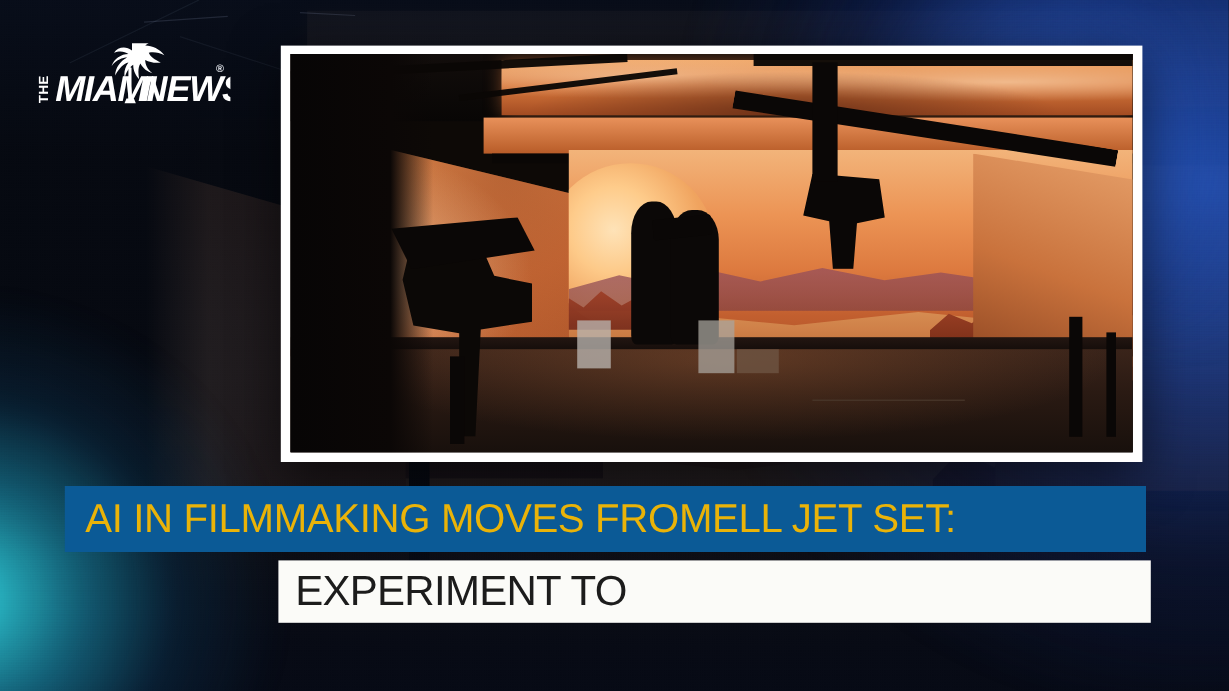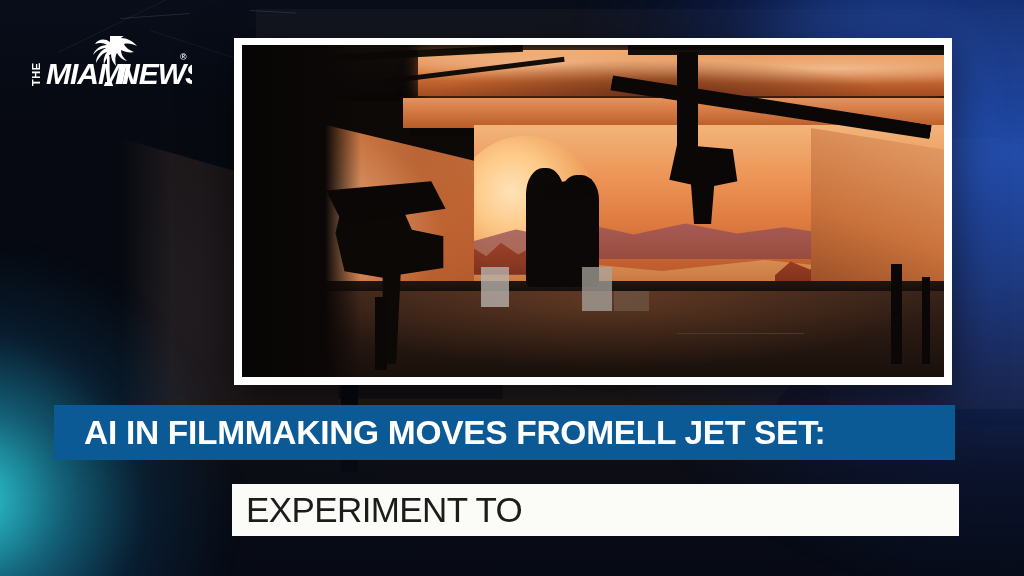--- a/index.html
+++ b/index.html
@@ -174,26 +174,26 @@
     position:absolute; background:#0b0806;
   }
 
   
   #title-line1 {
     position:absolute; left:54px; top:405px; width:901px; height:55px;
     background:#0b5a96; z-index:35;
     display:flex; align-items:center;
   }
   #title-line1 .t1 {
-    color:#ffffff; font-weight:700; font-size:33.5px; letter-spacing:-.3px;
-    padding-left:30px; white-space:nowrap;
+    color:#eab308; font-weight:400; font-size:33.5px; letter-spacing:-.3px;
+    padding-left:17px; white-space:nowrap;
     font-family:"Liberation Sans", sans-serif;
   }
   #title-line2 {
-    position:absolute; left:232px; top:484px; width:727px; height:52px;
+    position:absolute; left:232px; top:467px; width:727px; height:52px;
     background:#fbfbf8; z-index:35;
     display:flex; align-items:center;
   }
   #title-line2 .wrap { display:flex; align-items:baseline; padding-left:14px; white-space:nowrap; }
   #title-line2 .t2a {
     color:#1c1c1c; font-weight:400; font-size:35px; letter-spacing:-.6px;
   }
   #title-line2 .t2b {
     color:#edb54d; font-weight:700; font-size:35px; letter-spacing:-.4px; margin-left:9px;
   }

